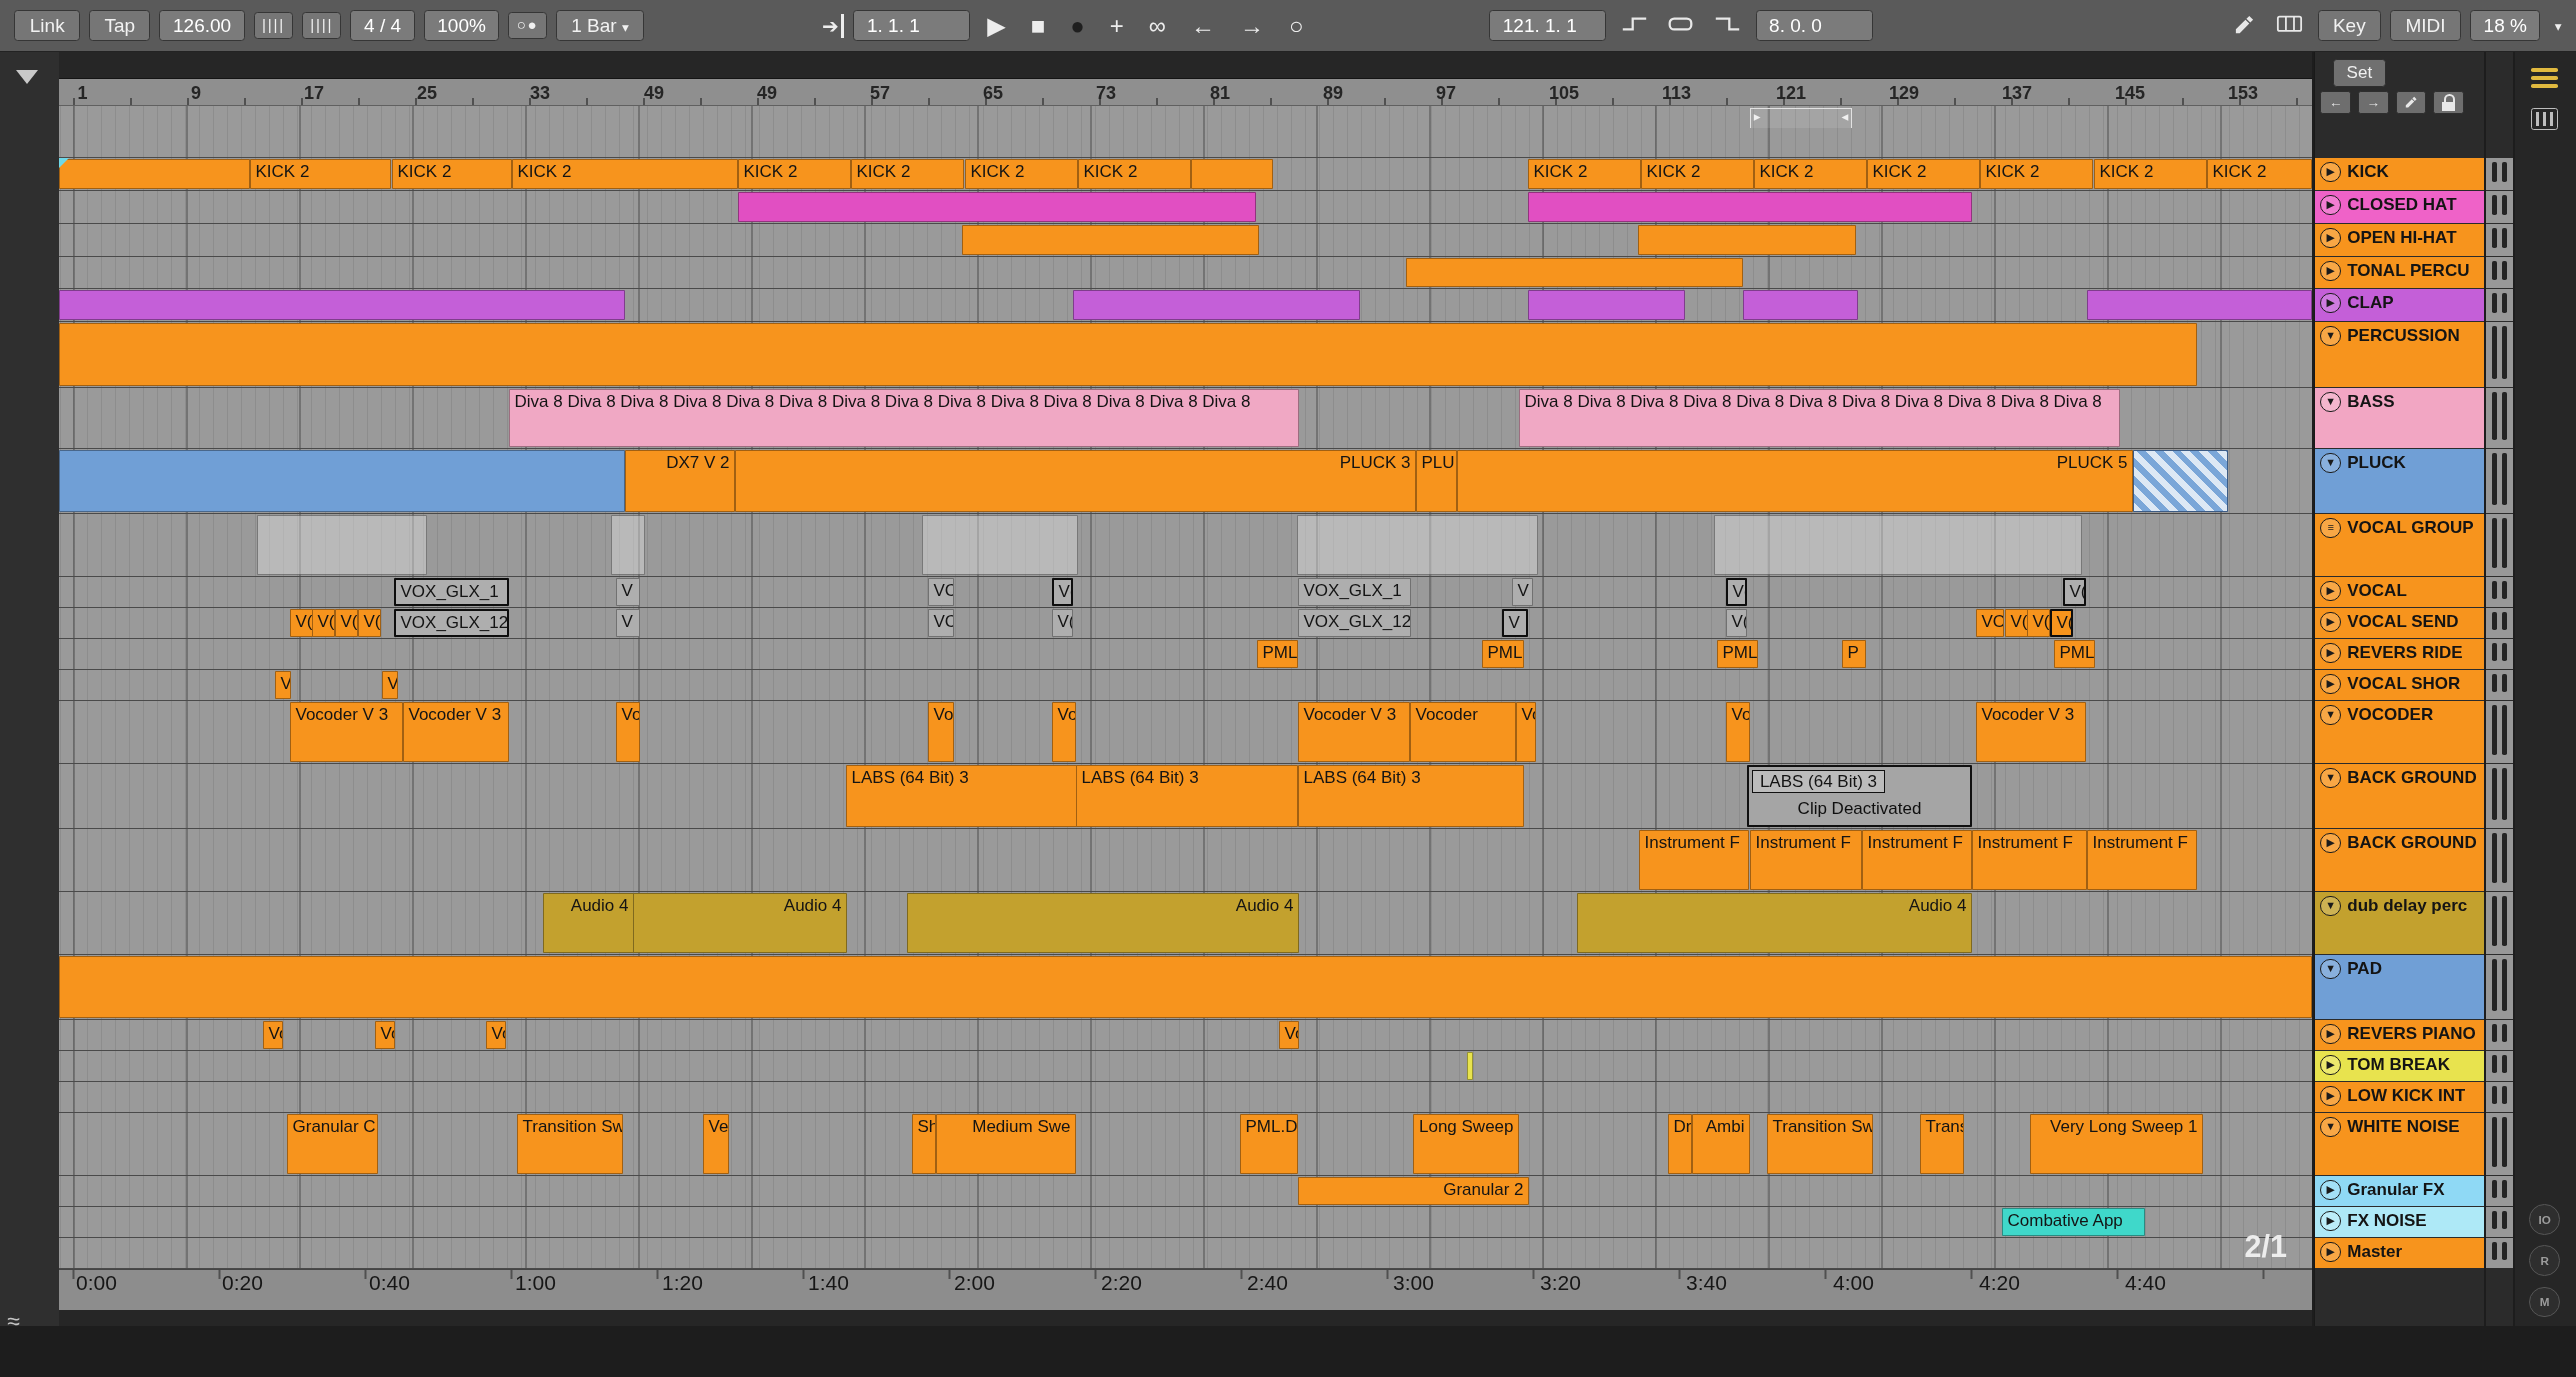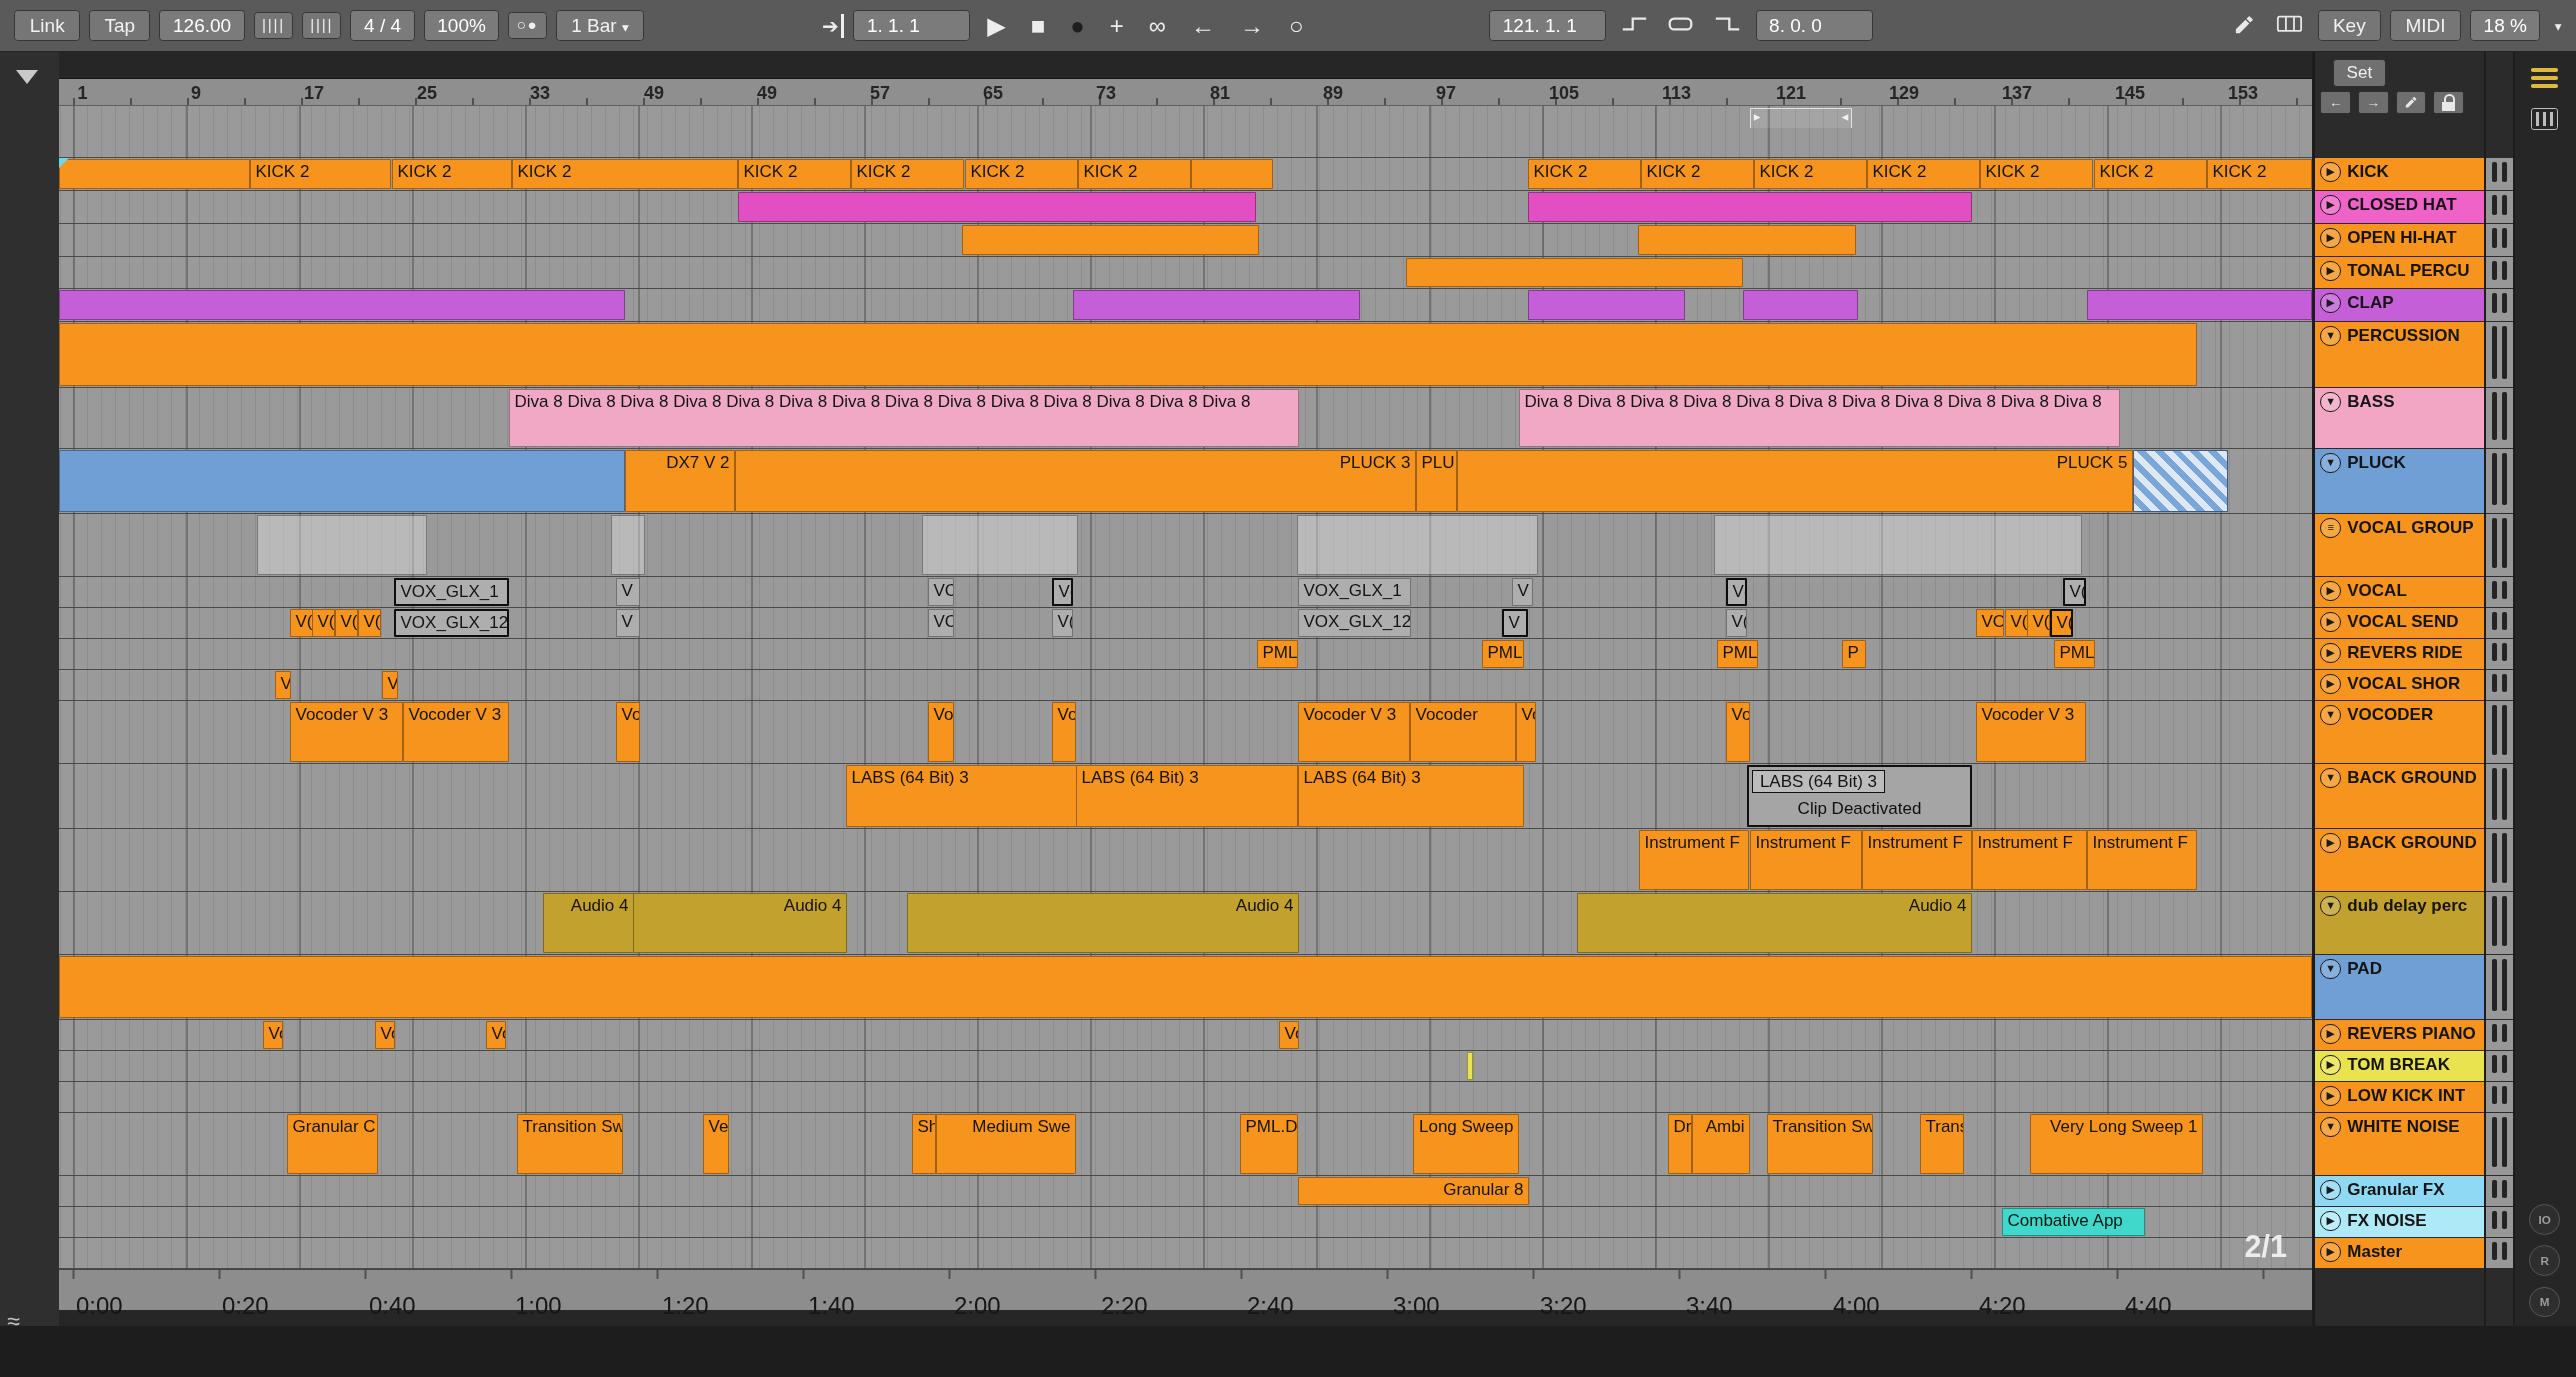--- a/index.html
+++ b/index.html
@@ -109,21 +109,21 @@
                repeating-linear-gradient(90deg, rgba(85,40,0,0.55) 0 41px, transparent 41px 85px),
                repeating-linear-gradient(90deg, rgba(85,40,0,0.55) 0 21.5px, transparent 21.5px 54px);
              background-size:100% 2.7px, 100% 2.7px, 100% 2.7px;
              background-position:0 25%, 12.6px 52%, 23px 78%; }
   .tx-tickspink { background-image:repeating-linear-gradient(90deg, #d84f9f 0 3.6px, transparent 3.6px 28px);
              background-size:100% 100%; }
 
   .time-ruler { position:relative; height:41px; background:#8d8d8d; border-top:1.8px solid #454545;
                 background-image:repeating-linear-gradient(90deg, rgba(30,30,30,0.55) 0 1.8px, transparent 1.8px 146px);
                 background-size:100% 9px; background-repeat:repeat-x; background-position:13.5px 0; }
-  .t-lbl { position:absolute; top:22px; font-size:24px; color:#161616; }
+  .t-lbl { position:absolute; top:1px; font-size:21px; color:#161616; }
   .pad-ind { position:absolute; right:25px; top:-41px; font-size:30.5px; font-weight:bold; color:#ededed; }
 
   
   .headers { position:absolute; left:2314px; top:0; width:170px; height:1326px; background:#2b2b2b;
              border-left:1.8px solid #191919; }
   .hdr-top { position:relative; height:106px; background:#2b2b2b; }
   .set-btn { position:absolute; left:18px; top:7.2px; background:#707070; color:#f0f0f0;
              border:0.9px solid #2e2e2e; border-radius:3.6px; font-size:17px; padding:2.7px 12.6px;
              font-family:"Liberation Sans",sans-serif; }
   .hdr-icons { position:absolute; left:5.4px; top:39px; display:flex; gap:7.2px; }
@@ -602,21 +602,21 @@
             </div>
             <div class="clip tx-wave" style="left: 1861px; width: 44px; background: rgb(247, 148, 29);">
               <span class="lbl">Transit</span>
             </div>
             <div class="clip tx-wave" style="left: 1971px; width: 173px; background: rgb(247, 148, 29);">
               <span class="lbl">Very Long Sweep 1</span>
             </div>
           </div>
           <div class="lane grid-bg" style="height: 31px;">
             <div class="clip tx-wave" style="left: 1239px; width: 231px; background: rgb(247, 148, 29);">
-              <span class="lbl">Granular 8</span>
+              <span class="lbl">Granular 2</span>
             </div>
           </div>
           <div class="lane grid-bg" style="height: 31px;">
             <div class="clip" style="left: 1943px; width: 143px; background: rgb(63, 216, 202);">
               <span class="lbl">Combative App</span>
             </div>
           </div>
           <div class="lane grid-bg" style="height: 31px;"></div>
         </div>
       <div class="time-ruler" id="time-ruler">

